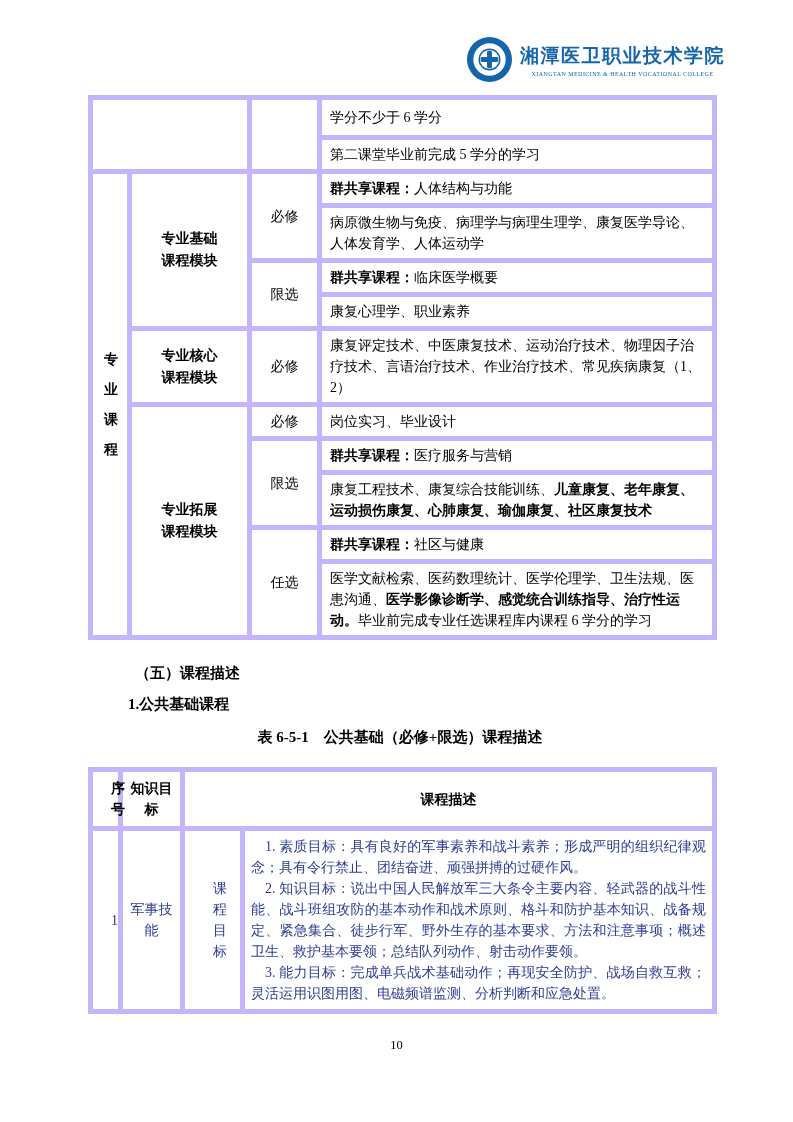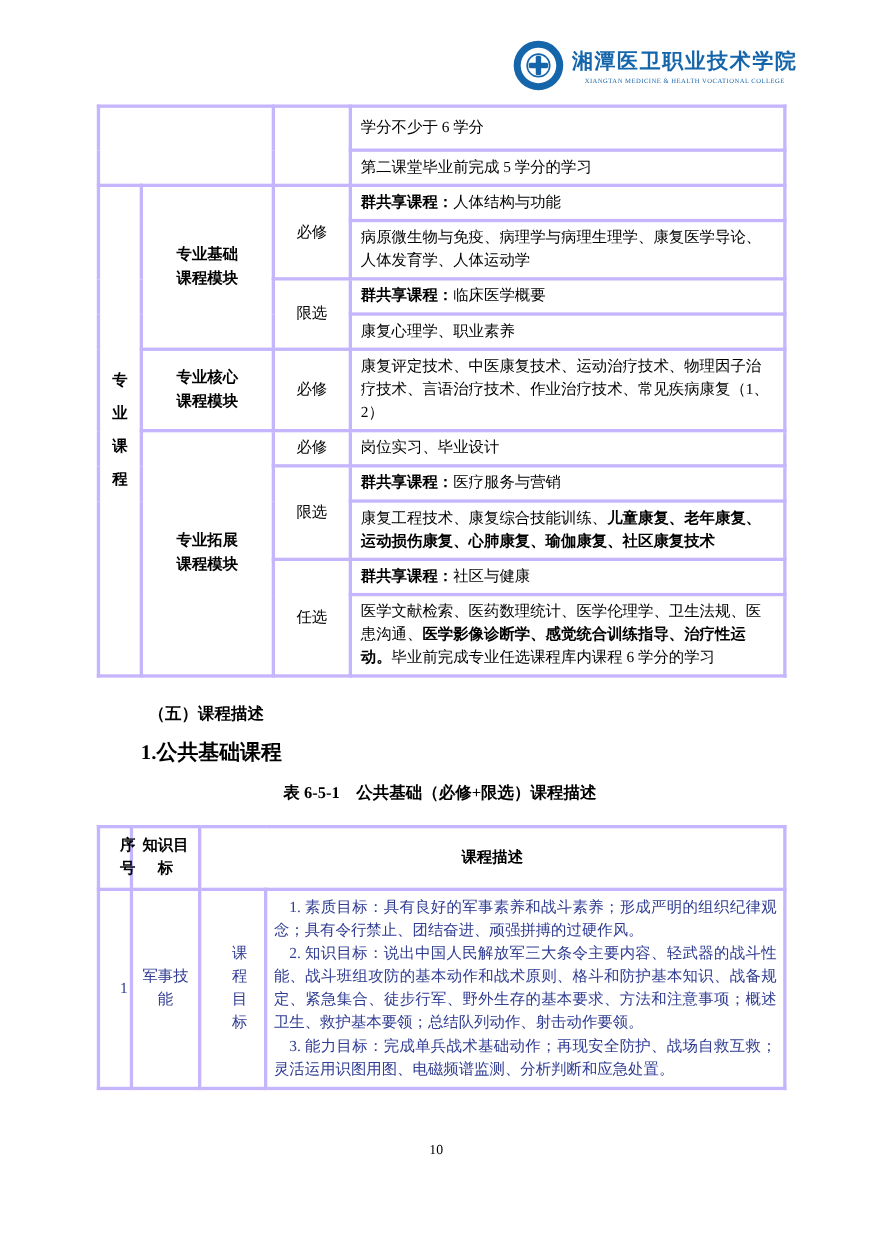--- a/index.html
+++ b/index.html
@@ -9,33 +9,33 @@
 
   
   .logo{position:absolute;top:36px;right:68px;display:flex;align-items:center;gap:7px;}
   .logo-txt{display:flex;flex-direction:column;align-items:center;}
   .logo-cn{font-size:19px;font-weight:bold;color:var(--logo-blue,#1565ab);letter-spacing:1.5px;
            font-family:"DejaVu Serif","Liberation Serif",serif;}
   .logo-en{font-size:6px;color:var(--logo-blue,#1565ab);letter-spacing:.45px;margin-top:2px;white-space:nowrap;}
 
   
   table{border-collapse:collapse;table-layout:fixed;}
-  td,th{border:3px solid #c4b5fd;font-size:14px;line-height:21px;padding:4px 8px;
+  td,th{border:5px solid #c4b5fd;font-size:14px;line-height:21px;padding:4px 8px;
         vertical-align:middle;word-break:break-all;text-align:left;}
 
   
   .t1{margin:95px 0 0 88px;width:624px;}
   .t1 .h40{height:40px;}
   .t1 .cat{font-weight:bold;text-align:center;padding:0 11px;line-height:30px;}
   .t1 .module{font-weight:bold;text-align:center;padding:4px 28px;line-height:22px;}
   .t1 .type{text-align:center;}
 
   
   .h1{margin:24px 0 0 88px;padding-left:47px;font-size:15px;font-weight:bold;}
-  .h2{margin:12px 0 0 88px;padding-left:40px;font-size:19px;font-weight:bold;}
+  .h2{margin:12px 0 0 88px;padding-left:40px;font-size:15px;font-weight:bold;}
   .para{margin:9px 0 0 88px;width:624px;font-size:15px;line-height:29px;
         text-indent:2em;text-align:justify;}
   .tbl-title{margin:14px 0 0 88px;width:624px;text-align:center;font-size:15px;font-weight:bold;}
 
   
   .t2{margin:20px 0 0 88px;width:624px;}
   .t2 th{font-weight:bold;text-align:center;padding:8px 2px;background:#fff;}
   .t2 .c-no{padding:4px 18px;text-align:center;}
   .t2 .c-course{padding:6px 4px;text-align:center;}
   .t2 .c-goal{padding:6px 28px;text-align:center;}

